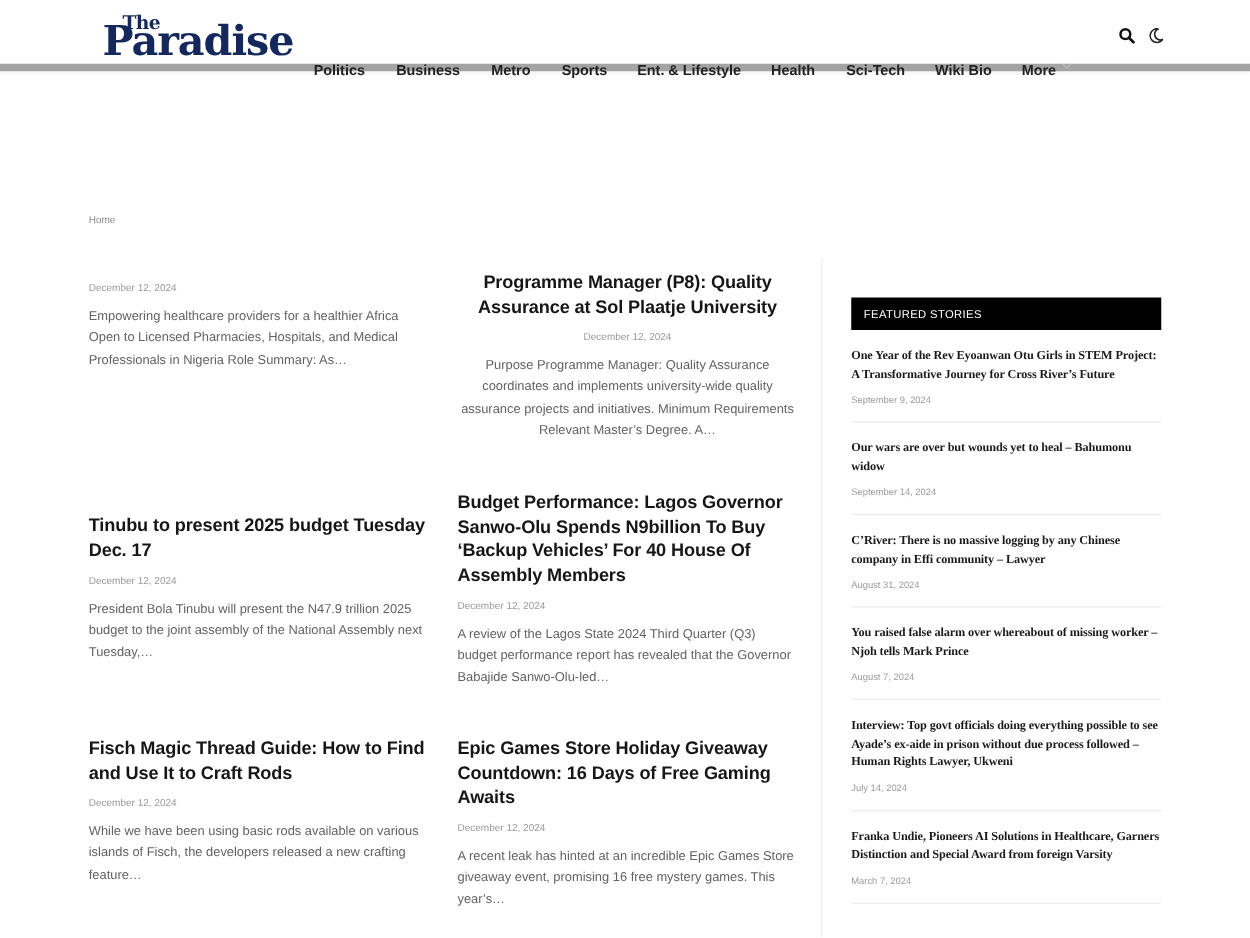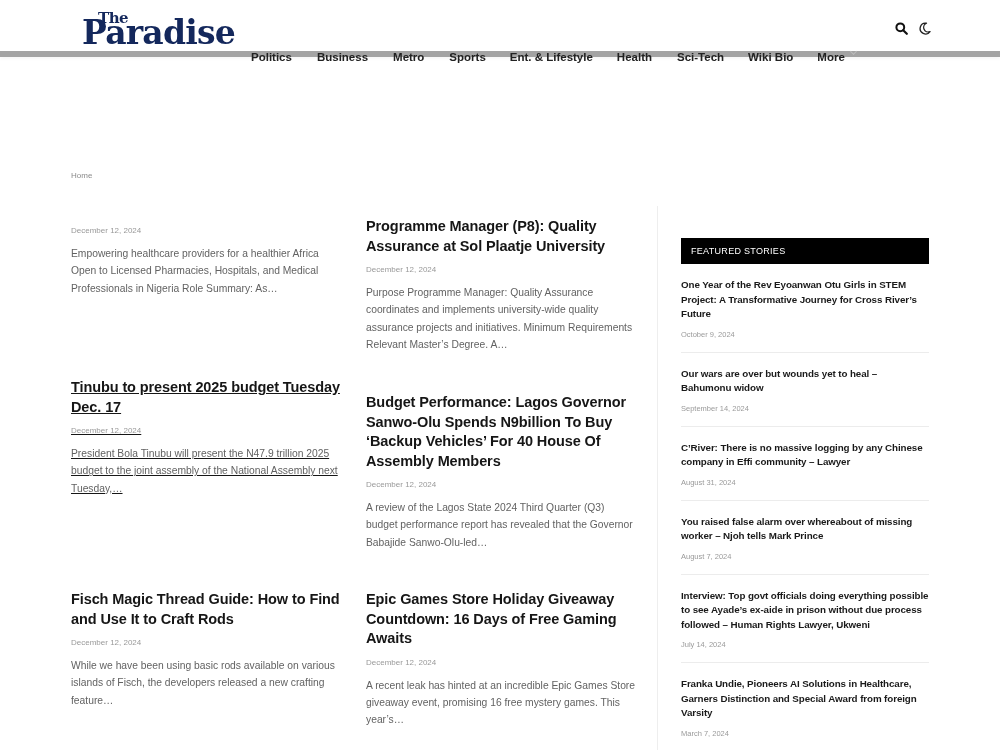--- a/index.html
+++ b/index.html
@@ -43,21 +43,21 @@
 
     .vdivider { position: absolute; left: 657px; top: 206px; width: 1px; height: 544px; background: #eeeeee; }
 
     .sidebar { position: absolute; left: 681px; top: 238px; width: 248px; }
     .featured-head {
       background: #000; color: #fff; height: 26px; font-size: 9px; font-weight: 400;
       letter-spacing: 0.3px; padding-left: 10px; line-height: 26px; text-transform: uppercase;
     }
     .side-item { border-bottom: 1px solid #ececec; padding: 14px 0 13px 0; }
     .side-item:first-of-type { padding-top: 20px; }
-    .side-title { font-size: 9.8px; font-weight: 700; line-height: 14.5px; color: #1a1a1a; cursor: pointer; letter-spacing: -0.1px; }
+    .side-title { font-size: 9.8px; font-weight: 700; line-height: 14.5px; color: #1a1a1a; cursor: pointer; letter-spacing: -0.1px; font-family: Liberation Serif, serif; }
     .side-date { font-size: 7.5px; color: #9a9a9a; margin-top: 8px; }
   </style>
 </head>
 <body>
 
 <header class="header">
   <div class="logo">
     <span class="the">The</span>
     <span class="paradise">Paradise</span>
   </div>
@@ -94,27 +94,27 @@
 
 <div class="breadcrumb">
   <span>Home</span>
 </div>
 
 <article class="post" style="left:71px; top:217px;">
   <div class="post-date">December 12, 2024</div>
   <p class="post-excerpt">Empowering healthcare providers for a healthier Africa Open to Licensed Pharmacies, Hospitals, and Medical Professionals in Nigeria Role Summary: As…</p>
 </article>
 
-<article class="post" style="left:366px; top:217px;">
+<article class="post" style="left:366px; top:217px;text-align:center;">
   <h2 class="post-title">Programme Manager (P8): Quality Assurance at Sol Plaatje University</h2>
   <div class="post-date">December 12, 2024</div>
   <p class="post-excerpt">Purpose Programme Manager: Quality Assurance coordinates and implements university-wide quality assurance projects and initiatives. Minimum Requirements Relevant Master’s Degree. A…</p>
 </article>
 
-<article class="post" style="left:71px; top:378px;text-decoration:underline;">
+<article class="post" style="left:71px; top:412px;">
   <h2 class="post-title">Tinubu to present 2025 budget Tuesday Dec. 17</h2>
   <div class="post-date">December 12, 2024</div>
   <p class="post-excerpt">President Bola Tinubu will present the N47.9 trillion 2025 budget to the joint assembly of the National Assembly next Tuesday,…</p>
 </article>
 
 <article class="post" style="left:366px; top:393px;">
   <h2 class="post-title">Budget Performance: Lagos Governor Sanwo-Olu Spends N9billion To Buy ‘Backup Vehicles’ For 40 House Of Assembly Members</h2>
   <div class="post-date">December 12, 2024</div>
   <p class="post-excerpt">A review of the Lagos State 2024 Third Quarter (Q3) budget performance report has revealed that the Governor Babajide Sanwo-Olu-led…</p>
 </article>
@@ -131,21 +131,21 @@
   <p class="post-excerpt">A recent leak has hinted at an incredible Epic Games Store giveaway event, promising 16 free mystery games. This year’s…</p>
 </article>
 
 <div class="vdivider"></div>
 
 <aside class="sidebar">
   <div class="featured-head">Featured Stories</div>
 
   <div class="side-item">
     <div class="side-title">One Year of the Rev Eyoanwan Otu Girls in STEM Project: A Transformative Journey for Cross River’s Future</div>
-    <div class="side-date">October 9, 2024</div>
+    <div class="side-date">September 9, 2024</div>
   </div>
   <div class="side-item">
     <div class="side-title">Our wars are over but wounds yet to heal – Bahumonu widow</div>
     <div class="side-date">September 14, 2024</div>
   </div>
   <div class="side-item">
     <div class="side-title">C’River: There is no massive logging by any Chinese company in Effi community – Lawyer</div>
     <div class="side-date">August 31, 2024</div>
   </div>
   <div class="side-item">

